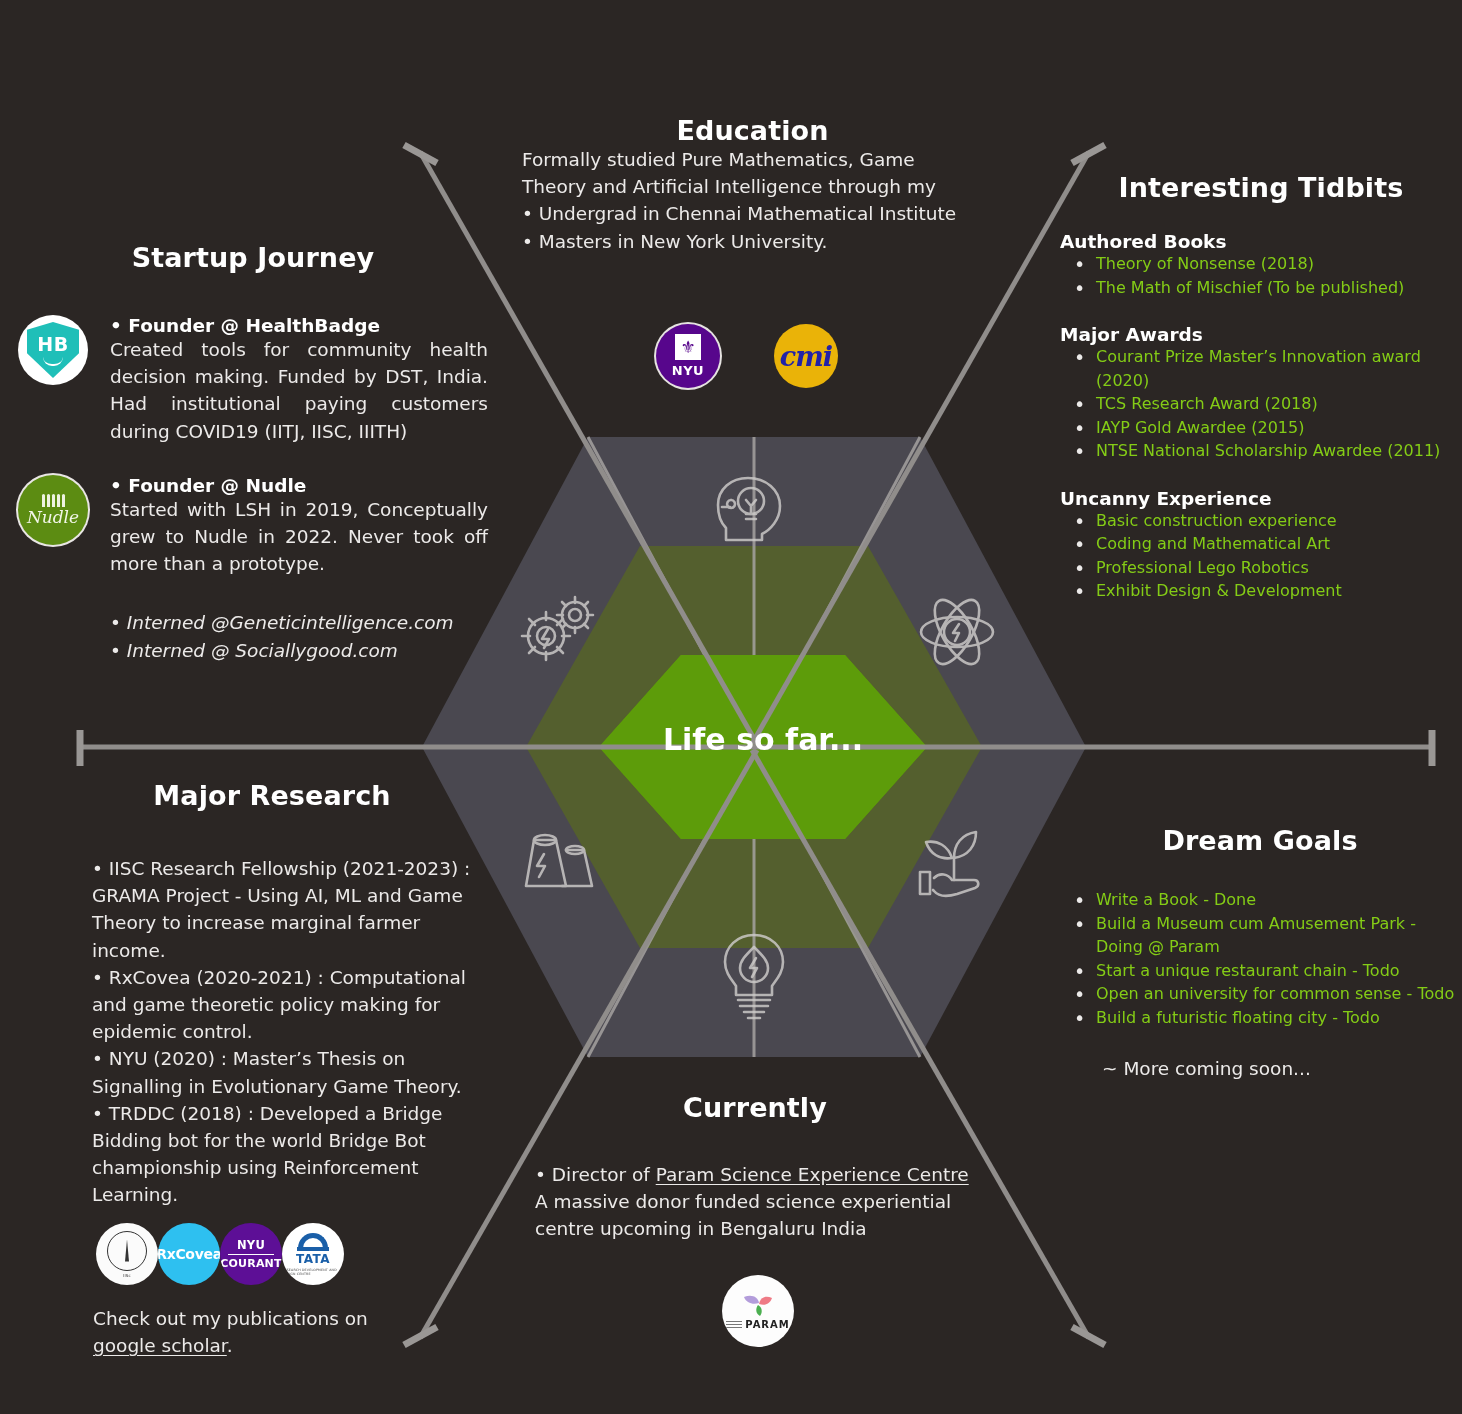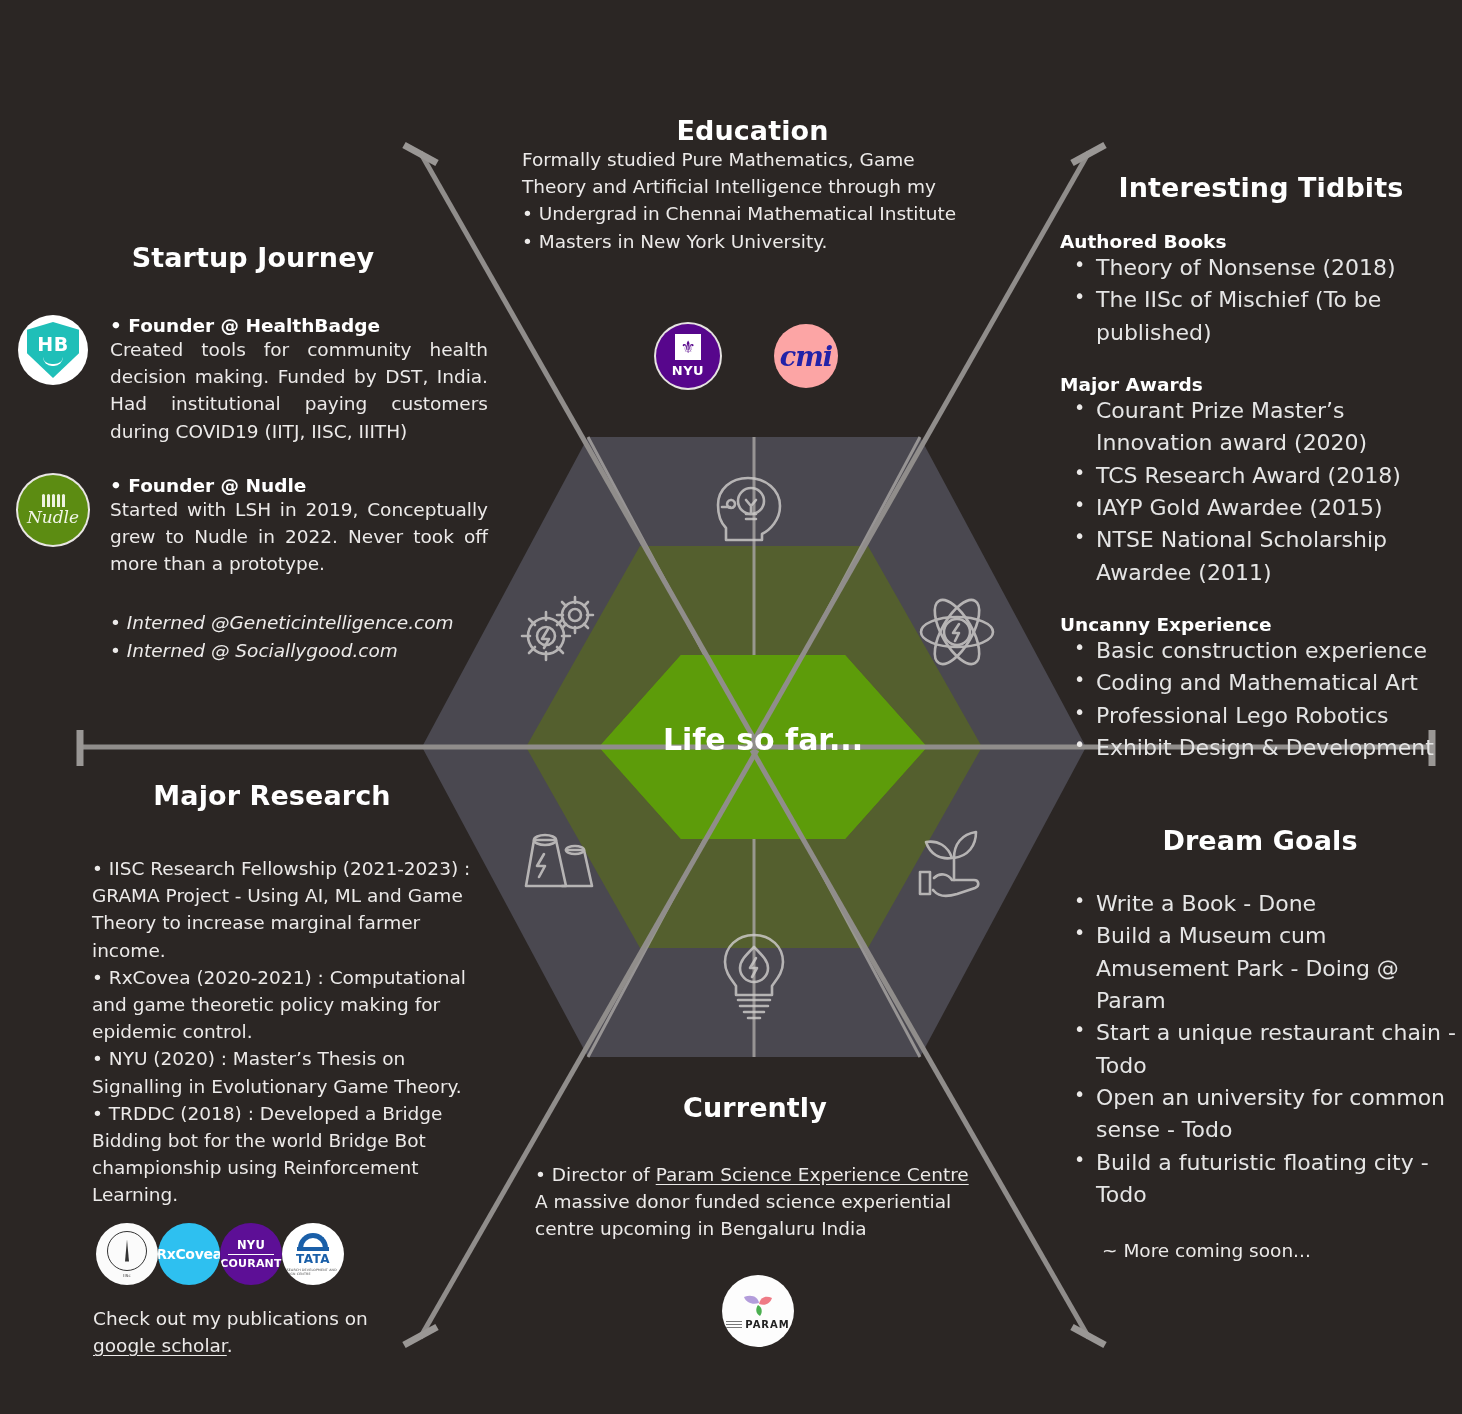--- a/index.html
+++ b/index.html
@@ -23,23 +23,23 @@
     text-align: center;
     letter-spacing: .1px;
   }
   .body-txt { font-size: 18.5px; line-height: 1.47; color: #eceae9; }
   .just { text-align: justify; }
   .sub-head { font-weight: bold; font-size: 18.5px; color: #ffffff; }
   ul.dots { list-style: none; }
   ul.dots > li {
     position: relative;
     padding-left: 36px;
-    font-size: 22px;
+    font-size: 16px;
     line-height: 1.47;
-    color: #e5e5e5;
+    color: #84cc16;
   }
   ul.dots > li::before {
     content: "\2022";
     position: absolute; left: 14px; top: -1px;
     font-size: 19px; color: #eceae9;
   }
   .ul-link { text-decoration: underline; text-underline-offset: 3px; }
 
   
   .badge {
@@ -72,21 +72,21 @@
   .nudle-word{ color:#f2f6e8; font-style:italic; font-size:17px; font-family:"DejaVu Serif", serif; line-height:1;}
 
   .nyu {
     width: 64px; height: 64px; background: #57068c;
     flex-direction: column; box-shadow: 0 0 0 2px #e6e3e1;
   }
   .nyu-sq { width:26px;height:26px;background:#fff;display:flex;align-items:center;justify-content:center;}
   .nyu-torch{ color:#57068c; font-size:17px; line-height:1;}
   .nyu-txt{ color:#fff;font-weight:bold;font-size:13px;letter-spacing:.5px;margin-top:3px;}
 
-  .cmi { width: 64px; height: 64px; background: #fca5a5; }
+  .cmi { width: 64px; height: 64px; background: #eab308; }
   .cmi-txt{ color:#2222a8; font-weight:bold; font-style:italic; font-size:27px; font-family:"DejaVu Serif", serif; letter-spacing:-1px;}
 
   .small-logo { width: 62px; height: 62px; }
   .iisc { background:#fbfbfb; flex-direction:column;}
   .rxcovea { background:#2ec0f0; }
   .rx-txt{ color:#fff;font-weight:bold;font-size:14px;letter-spacing:-.3px;}
   .nyucourant { background:#5d0f96; flex-direction:column; }
   .nyuc-a{ color:#fff;font-weight:bold;font-size:11.5px;letter-spacing:.2px;}
   .nyuc-line{width:46px;height:1.5px;background:#fff;margin:1.5px 0;}
   .nyuc-b{ color:#fff;font-weight:bold;font-size:11px;letter-spacing:.2px;}
@@ -241,21 +241,21 @@
     </div>
   </div>
 
   <div class="panel" style="left:1060px; top:172px; width:402px;">
     <div class="sec-title">Interesting Tidbits</div>
 
     <div style="margin-top:28px;">
       <div class="sub-head">Authored Books</div>
       <ul class="dots">
         <li>Theory of Nonsense (2018)</li>
-        <li>The IISc of Mischief (To be published)</li>
+        <li>The Math of Mischief (To be published)</li>
       </ul>
     </div>
 
     <div style="margin-top:25px;">
       <div class="sub-head">Major Awards</div>
       <ul class="dots">
         <li>Courant Prize Master’s Innovation award (2020)</li>
         <li>TCS Research Award (2018)</li>
         <li>IAYP Gold Awardee (2015)</li>
         <li>NTSE National Scholarship Awardee (2011)</li>

